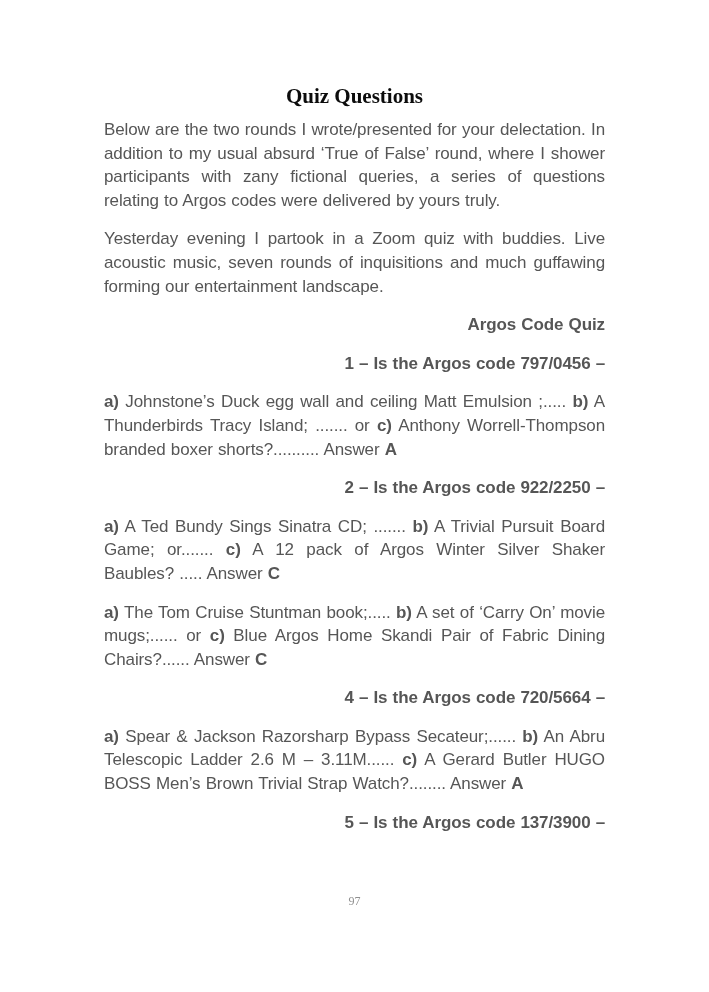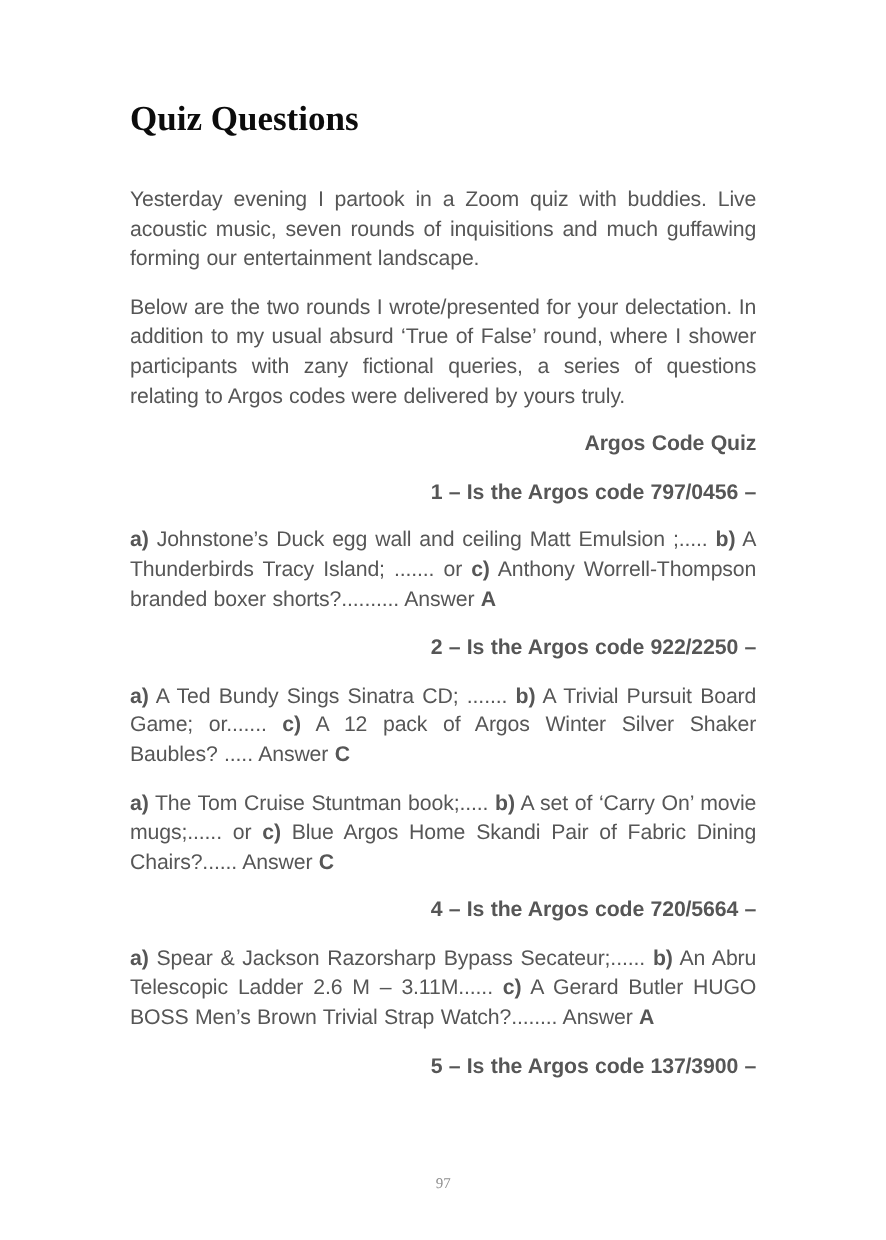--- a/index.html
+++ b/index.html
@@ -10,61 +10,60 @@
     width: 709px;
     height: 992px;
     background: var(--bg, #ffffff);
     padding: 74px 104px 0 104px;
     font-family: "Liberation Sans", sans-serif;
     color: var(--body-text, #565656);
     overflow: hidden;
   }
   .title {
     font-family: "Liberation Serif", serif;
-    font-size: 28px;
+    font-size: 21px;
     font-weight: 700;
     color: var(--title-text, #0c0c0c);
-    text-align: left;
+    text-align: center;
     line-height: 44px;
-    margin-bottom: 30px;
   }
   .doc-body { width: 501px; }
   .para {
     font-size: 17px;
     line-height: 23.6px;
     margin-bottom: 15px;
     text-align: justify;
     letter-spacing: -0.1px;
     word-spacing: 0.5px;
   }
   .para.heading {
     font-weight: 700;
     text-align: right;
     margin-left: 13px;
   }
   .bold { font-weight: 700; }
   .page-number {
     position: absolute;
-    top: 939px;
+    top: 894px;
     left: 0;
     width: 100%;
     text-align: center;
     font-family: "Liberation Serif", serif;
     font-size: 12px;
     color: var(--pagenum-text, #8f8f8f);
   }
 </style>
 </head>
 <body>
 
 <div class="page">
   <h1 class="title">Quiz Questions</h1>
   <div class="doc-body">
+      <p class="para"><span>Below are the two rounds I wrote/presented for your delectation. In addition to my usual absurd ‘True of False’ round, where I shower participants with zany fictional queries, a series of questions relating to Argos codes were delivered by yours truly.</span></p>
       <p class="para"><span>Yesterday evening I partook in a Zoom quiz with buddies. Live acoustic music, seven rounds of inquisitions and much guffawing forming our entertainment landscape.</span></p>
-      <p class="para"><span>Below are the two rounds I wrote/presented for your delectation. In addition to my usual absurd ‘True of False’ round, where I shower participants with zany fictional queries, a series of questions relating to Argos codes were delivered by yours truly.</span></p>
       <p class="para heading"><span class="bold">Argos Code Quiz</span></p>
       <p class="para heading"><span class="bold">1 – Is the Argos code 797/0456 –</span></p>
       <p class="para"><span class="bold">a)</span><span> Johnstone’s Duck egg wall and ceiling Matt Emulsion ;..... </span><span class="bold">b)</span><span> A Thunderbirds Tracy Island; ....... or </span><span class="bold">c)</span><span> Anthony Worrell-Thompson branded boxer shorts?.......... Answer </span><span class="bold">A</span></p>
       <p class="para heading"><span class="bold">2 – Is the Argos code 922/2250 –</span></p>
       <p class="para"><span class="bold">a)</span><span> A Ted Bundy Sings Sinatra CD; ....... </span><span class="bold">b)</span><span> A Trivial Pursuit Board Game; or....... </span><span class="bold">c)</span><span> A 12 pack of Argos Winter Silver Shaker Baubles? ..... Answer </span><span class="bold">C</span></p>
       <p class="para"><span class="bold">a)</span><span> The Tom Cruise Stuntman book;..... </span><span class="bold">b)</span><span> A set of ‘Carry On’ movie mugs;...... or </span><span class="bold">c)</span><span> Blue Argos Home Skandi Pair of Fabric Dining Chairs?...... Answer </span><span class="bold">C</span></p>
       <p class="para heading"><span class="bold">4 – Is the Argos code 720/5664 –</span></p>
       <p class="para"><span class="bold">a)</span><span> Spear &amp; Jackson Razorsharp Bypass Secateur;...... </span><span class="bold">b)</span><span> An Abru Telescopic Ladder 2.6 M – 3.11M...... </span><span class="bold">c)</span><span> A Gerard Butler HUGO BOSS Men’s Brown Trivial Strap Watch?........ Answer </span><span class="bold">A</span></p>
       <p class="para heading"><span class="bold">5 – Is the Argos code 137/3900 –</span></p>
     </div>

